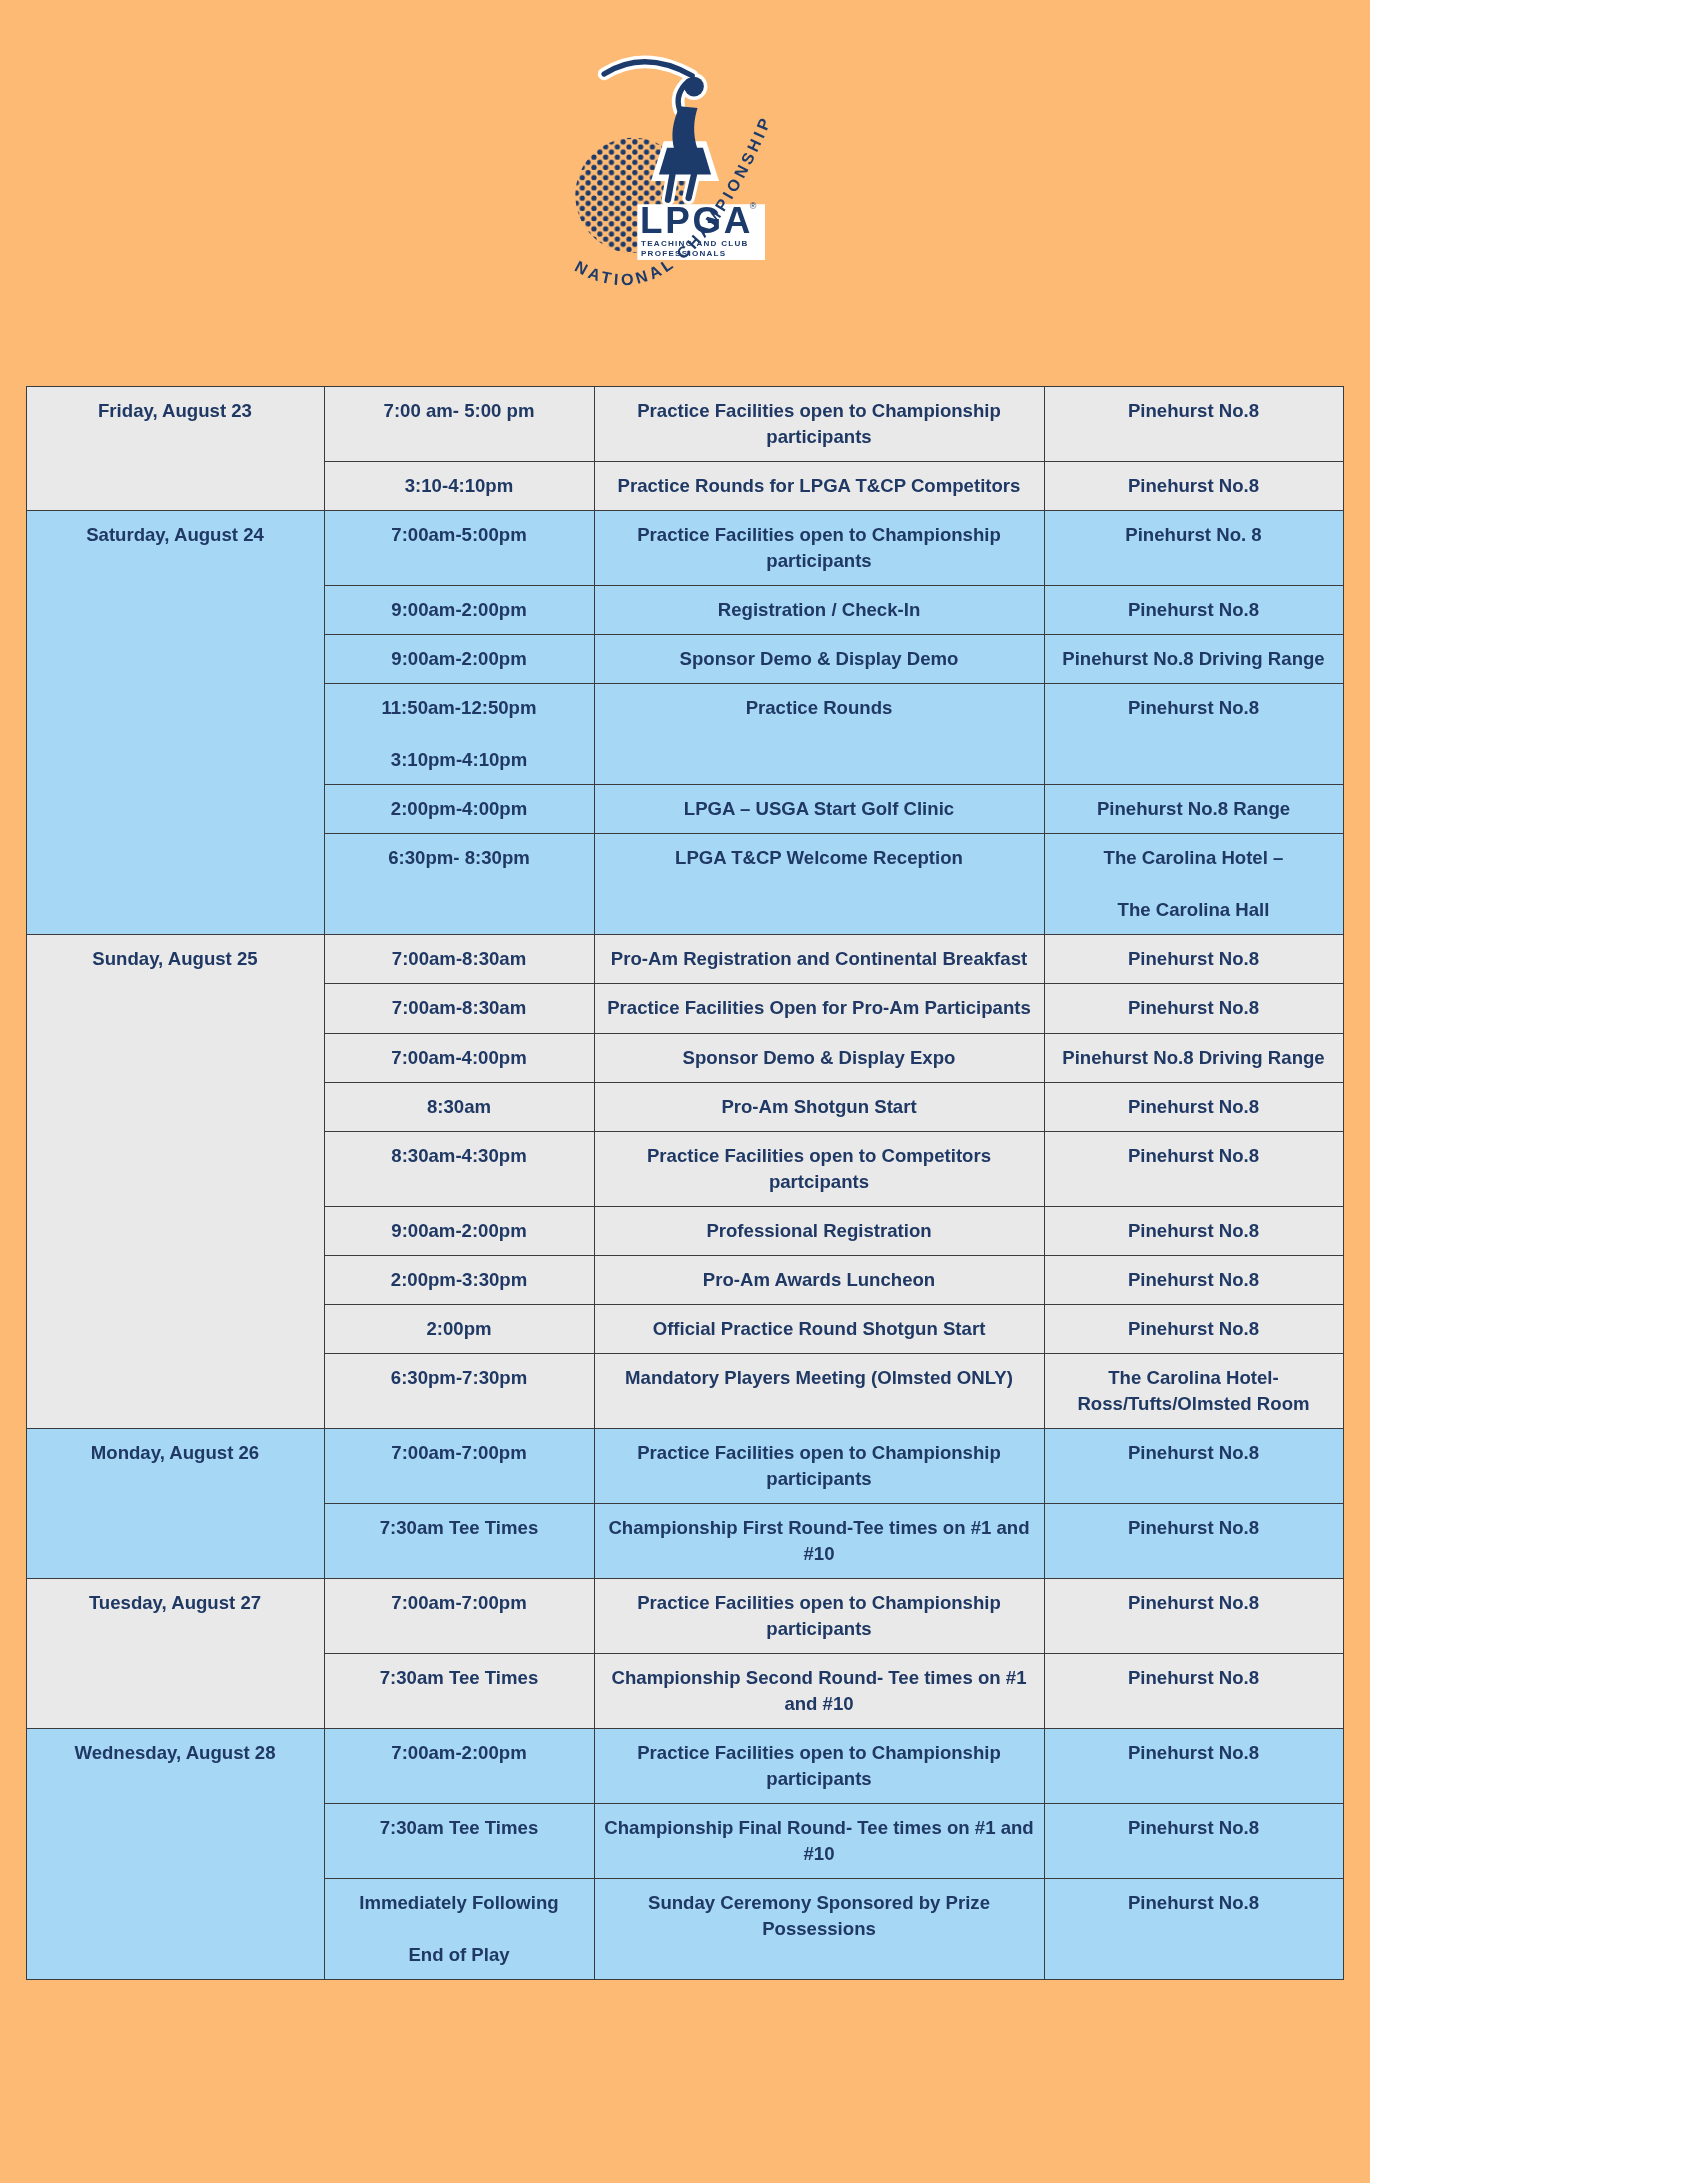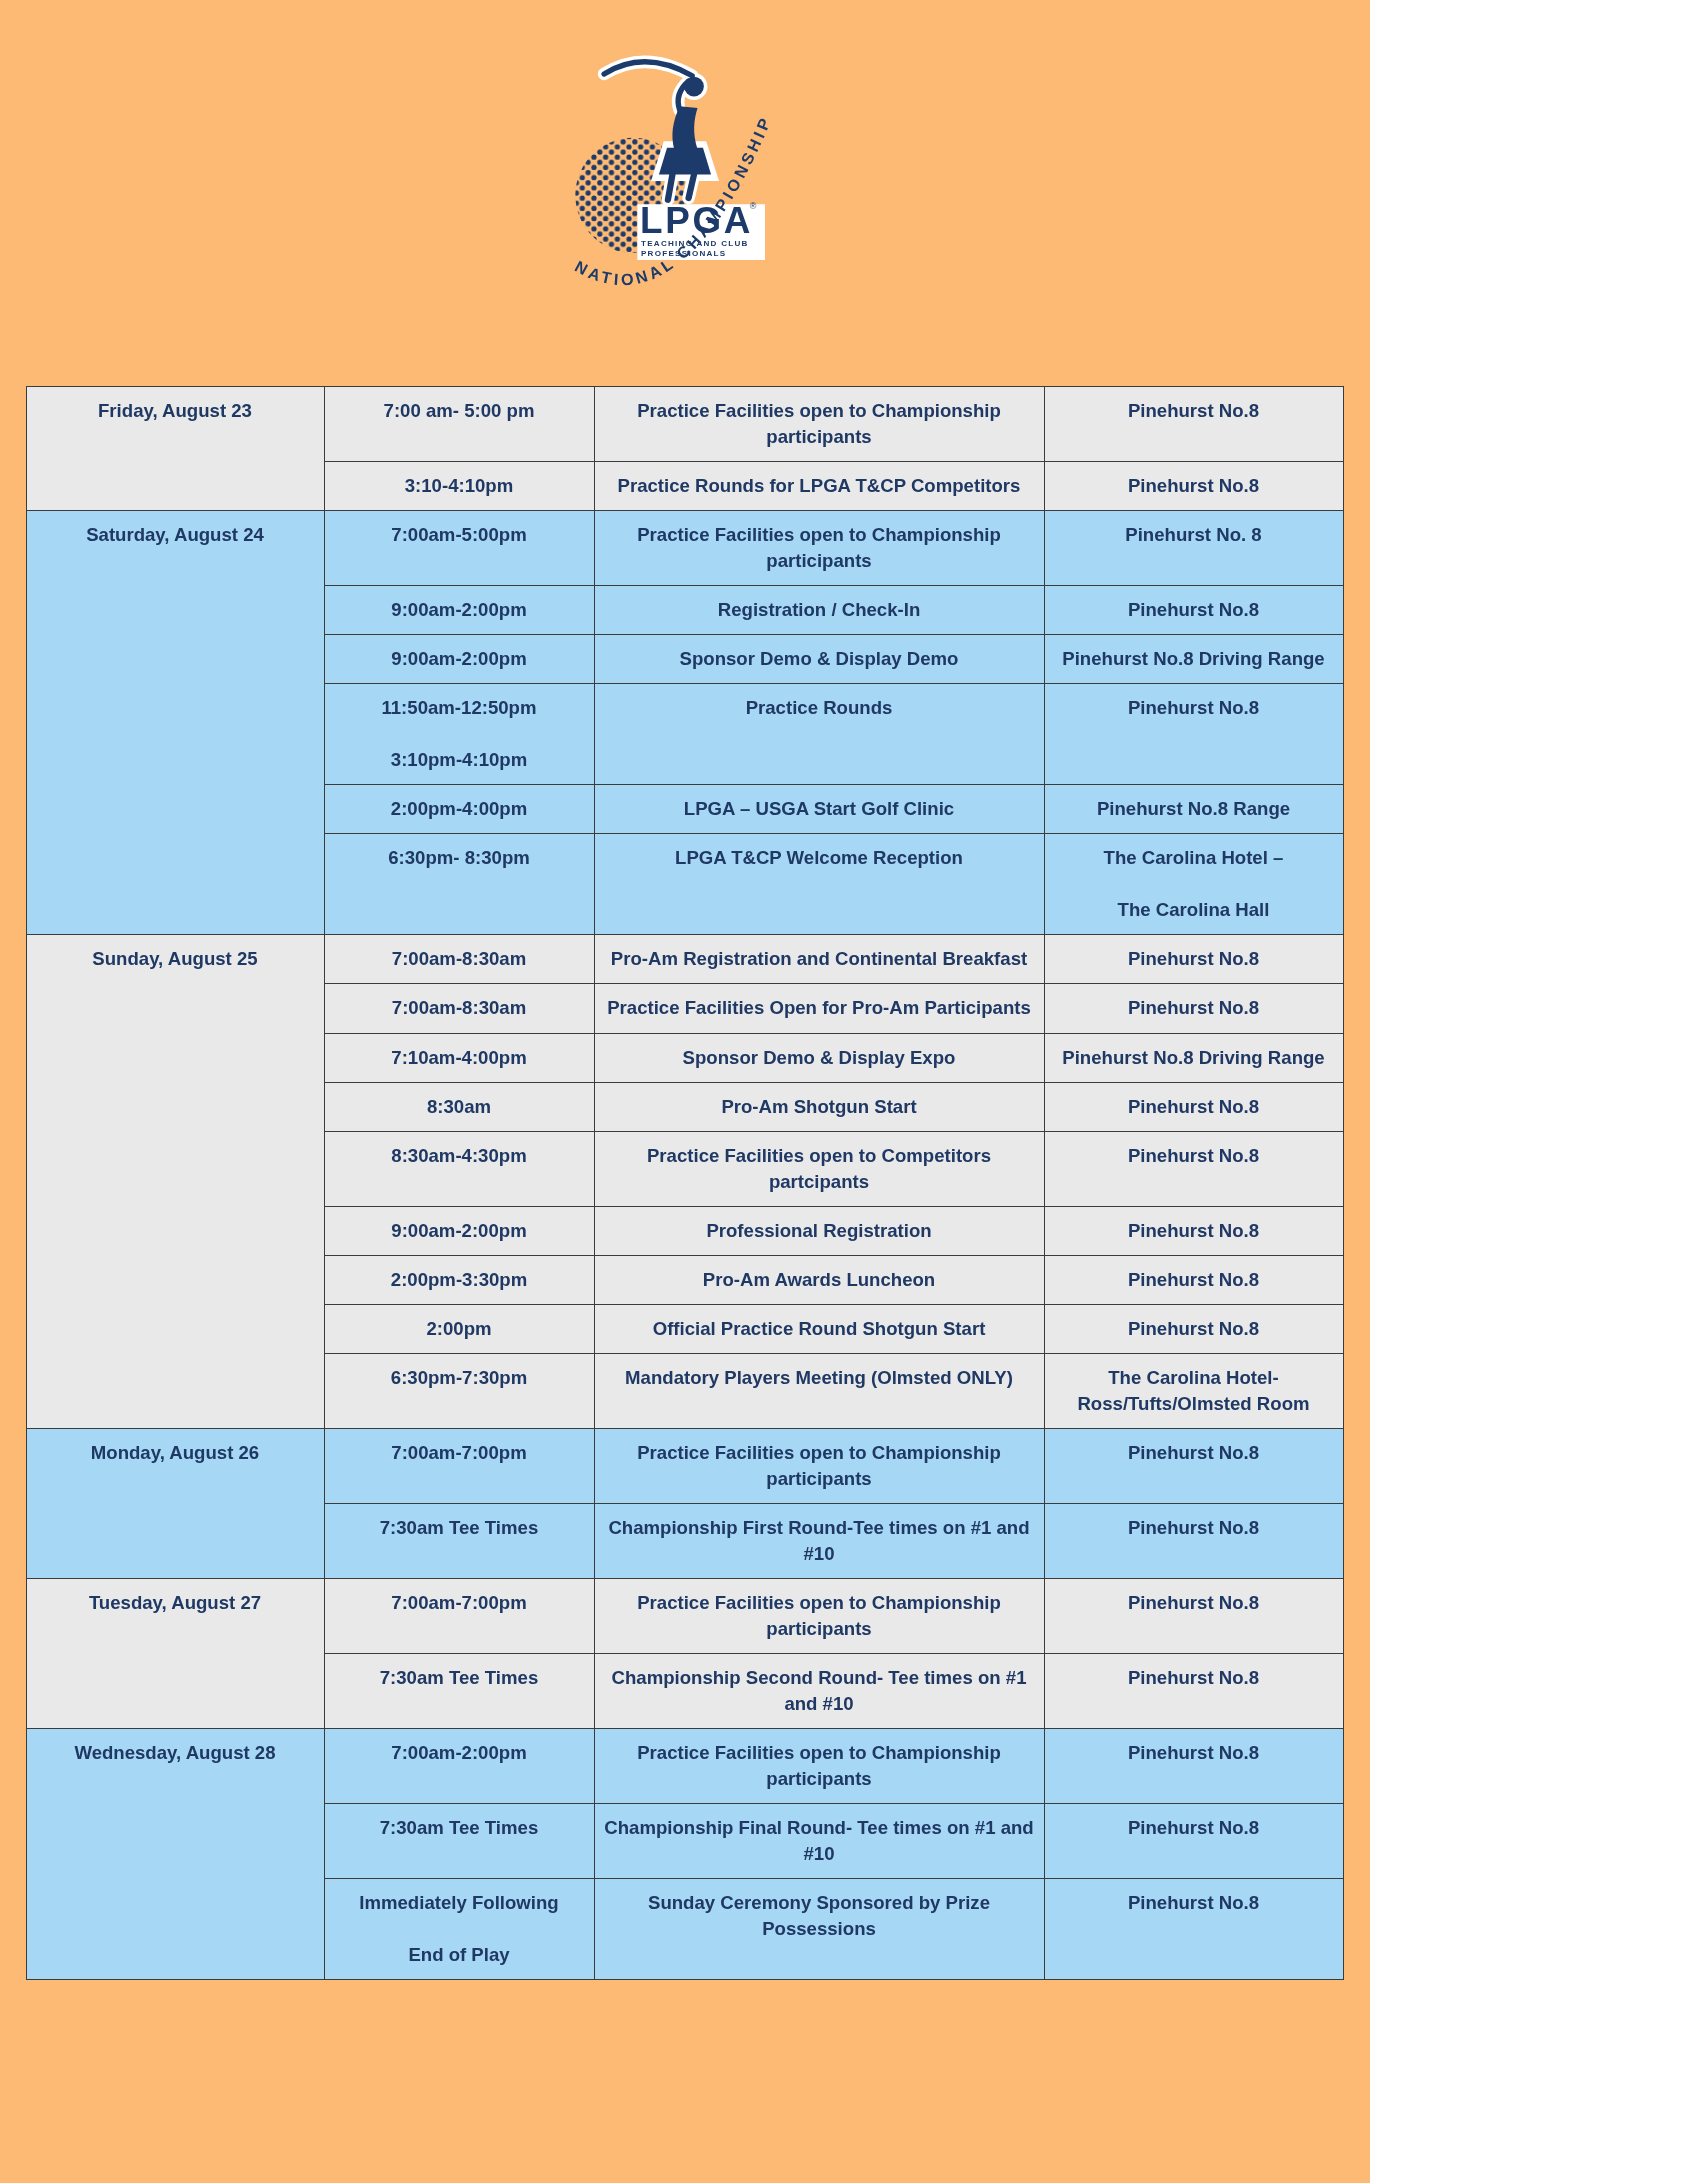--- a/index.html
+++ b/index.html
@@ -168,21 +168,21 @@
             <td>7:00am-8:30am</td>
             <td>Pro-Am Registration and Continental Breakfast</td>
             <td>Pinehurst No.8</td>
           </tr>
           <tr class="row-gray">
             <td>7:00am-8:30am</td>
             <td>Practice Facilities Open for Pro-Am Participants</td>
             <td>Pinehurst No.8</td>
           </tr>
           <tr class="row-gray">
-            <td>7:10am-4:00pm</td>
+            <td>7:00am-4:00pm</td>
             <td>Sponsor Demo &amp; Display Expo</td>
             <td>Pinehurst No.8 Driving Range</td>
           </tr>
           <tr class="row-gray">
             <td>8:30am</td>
             <td>Pro-Am Shotgun Start</td>
             <td>Pinehurst No.8</td>
           </tr>
           <tr class="row-gray">
             <td>8:30am-4:30pm</td>

